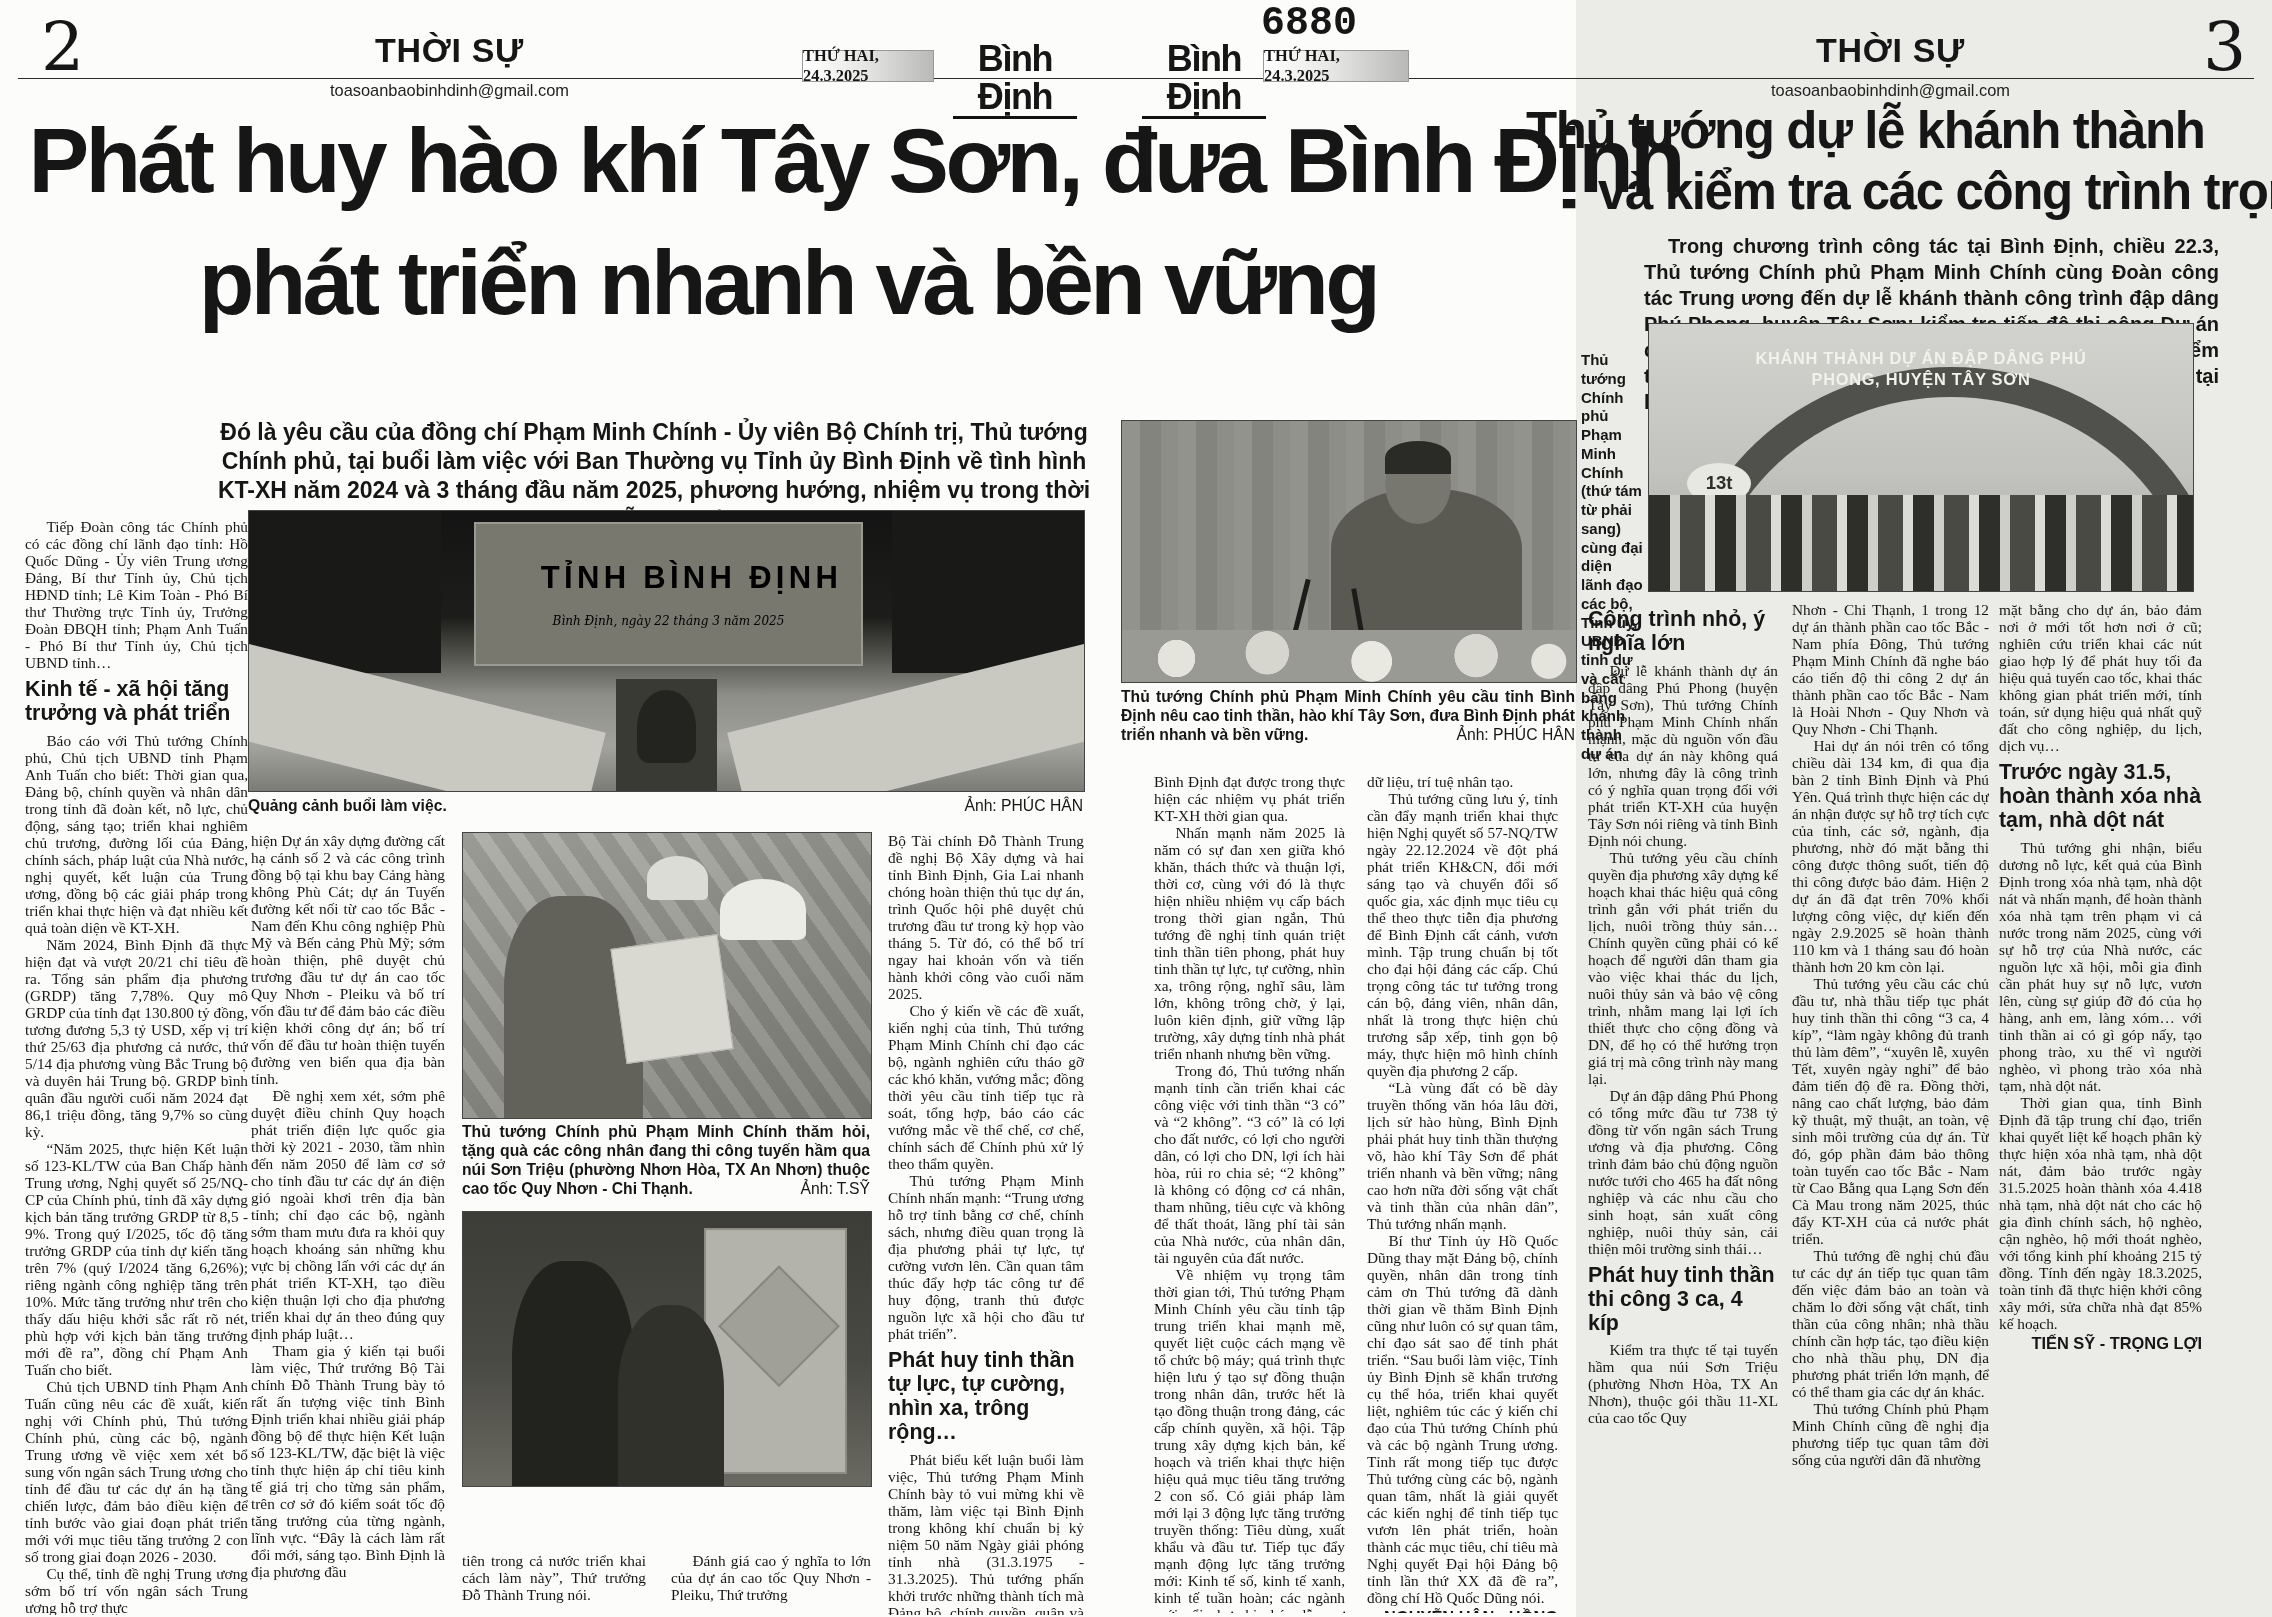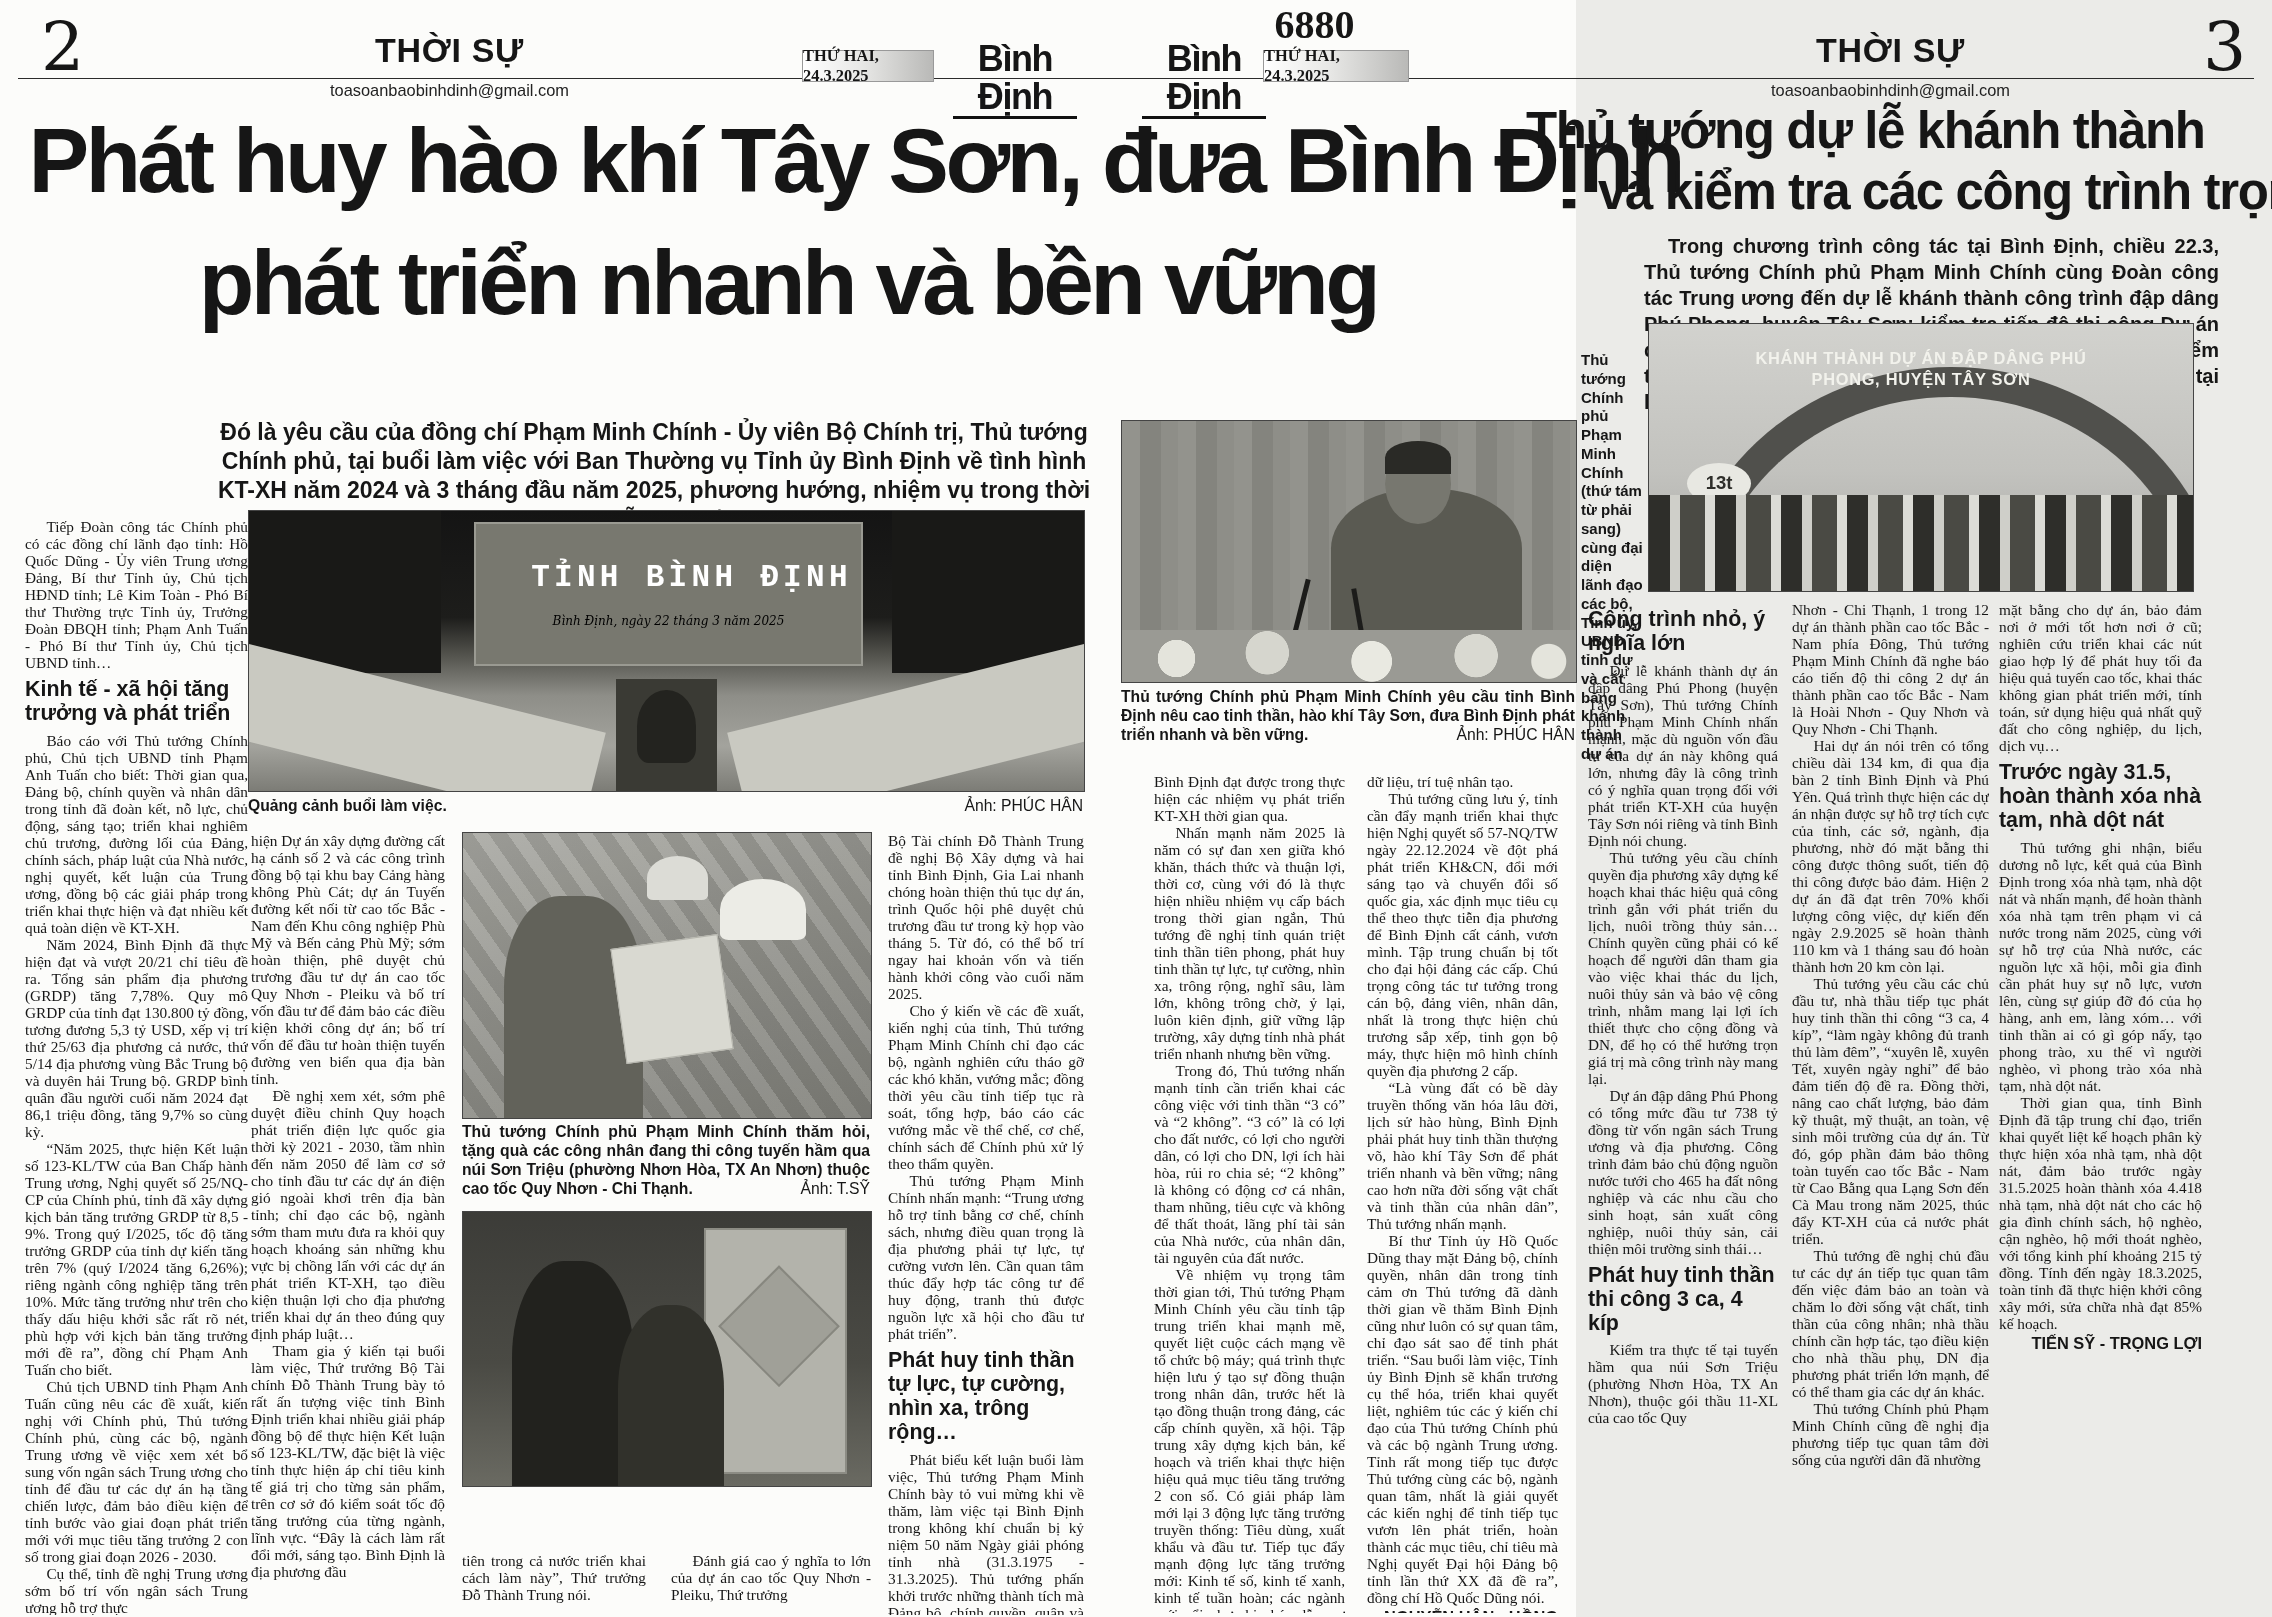--- a/index.html
+++ b/index.html
@@ -10,21 +10,21 @@
   .pagenum{font-family:"DejaVu Serif",serif;font-size:68px;font-weight:400;line-height:1;}
   .section-title{font-family:"Liberation Sans","DejaVu Sans",sans-serif;font-size:34px;font-weight:600;
                  letter-spacing:0.7px;text-align:center;}
   .email{font-family:"Liberation Sans",sans-serif;font-size:16.4px;text-align:center;color:#222;}
   .hrule{border-top:1.4px solid #2b2b2b;height:0;}
   .datebox{background:linear-gradient(90deg,#ffffff 0%,#e8e8e6 45%,#b9b9b7 100%);
            border:0.7px solid #999;font-family:"Liberation Serif",serif;font-weight:700;font-size:16.4px;
            display:flex;align-items:center;justify-content:center;}
   .masthead{font-family:"Liberation Sans","DejaVu Sans",sans-serif;font-weight:800;font-size:36px;
             letter-spacing:-1.4px;text-align:center;border-bottom:3.6px solid #111;line-height:1.05;}
-  .issue{font-family:Liberation Serif, serif;font-weight:700;font-size:40px;text-align:center;}
+  .issue{font-family:Liberation Mono, monospace;font-weight:700;font-size:40px;text-align:left;}
   
   .hl2-line{font-family:"Liberation Sans","DejaVu Sans",sans-serif;font-weight:800;font-size:91px;
             letter-spacing:-3.6px;text-align:center;line-height:1.05;white-space:nowrap;}
   .subhead{font-family:"Liberation Sans",sans-serif;font-weight:700;font-size:23px;line-height:1.27;
            text-align:center;}
   .hl3-line{font-family:"Liberation Sans","DejaVu Sans",sans-serif;font-weight:800;font-size:51px;
             letter-spacing:-1.4px;text-align:center;line-height:1.06;white-space:nowrap;}
   .intro{font-family:"Liberation Sans",sans-serif;font-weight:700;font-size:20px;line-height:1.3;
          text-align:justify;text-indent:24px;}
   
@@ -42,21 +42,21 @@
   .caprow{display:flex;justify-content:space-between;align-items:flex-start;
           font-family:"Liberation Sans",sans-serif;font-size:15.7px;}
   .capb{font-family:"Liberation Sans",sans-serif;font-weight:700;font-size:15px;line-height:1.25;margin:0 0 2.9px 0;text-align:left;}
   
   .photo{border:0.7px solid #444;overflow:hidden;}
   
   #ph-conf{background:linear-gradient(180deg,#141414 0%,#1d1d1b 38%,#55554f 52%,#8e8e88 66%,#a3a39d 84%,#7c7c76 100%);}
   #ph-conf .curtain{position:absolute;top:0;height:58%;width:23%;background:#191917;}
   #ph-conf .screen{position:absolute;left:27%;top:4%;width:46%;height:50%;background:#78786f;
                    border:2.1px solid #9a9a92;display:flex;flex-direction:column;align-items:center;justify-content:center;}
-  #ph-conf .screen .t1{font-family:Liberation Mono, monospace;font-weight:700;font-size:31px;color:#ffffff;letter-spacing:4.3px;margin-left:46px;}
+  #ph-conf .screen .t1{font-family:Liberation Sans, sans-serif;font-weight:700;font-size:31px;color:#000000;letter-spacing:4.3px;margin-left:46px;}
   #ph-conf .screen .t2{font-family:"DejaVu Serif",serif;font-style:italic;font-size:12px;color:#000000;margin-top:18.5px;}
   #ph-conf .tableL{position:absolute;left:-4%;bottom:4%;width:46%;height:34%;background:#c9c9c1;transform:rotate(14deg);}
   #ph-conf .tableR{position:absolute;right:-4%;bottom:4%;width:46%;height:34%;background:#c9c9c1;transform:rotate(-14deg);}
   #ph-conf .carpet{position:absolute;left:44%;bottom:0;width:12%;height:40%;background:#3a3a34;}
   #ph-conf .bonsai{position:absolute;left:46.5%;bottom:10%;width:7%;height:26%;border-radius:50% 50% 20% 20%;background:#23231f;}
   
   #ph-pm{background:repeating-linear-gradient(90deg,#93938d 0 18.5px,#84847e 18.5px 39px,#8e8e88 39px 56px);}
   #ph-pm .man{position:absolute;left:46%;top:26%;width:42%;height:76%;background:#5a5a52;
               border-radius:45% 45% 4.3px 4.3px / 30% 30% 4.3px 4.3px;}
   #ph-pm .head{position:absolute;left:58%;top:9%;width:66px;height:80px;border-radius:50%;background:#77776f;}

